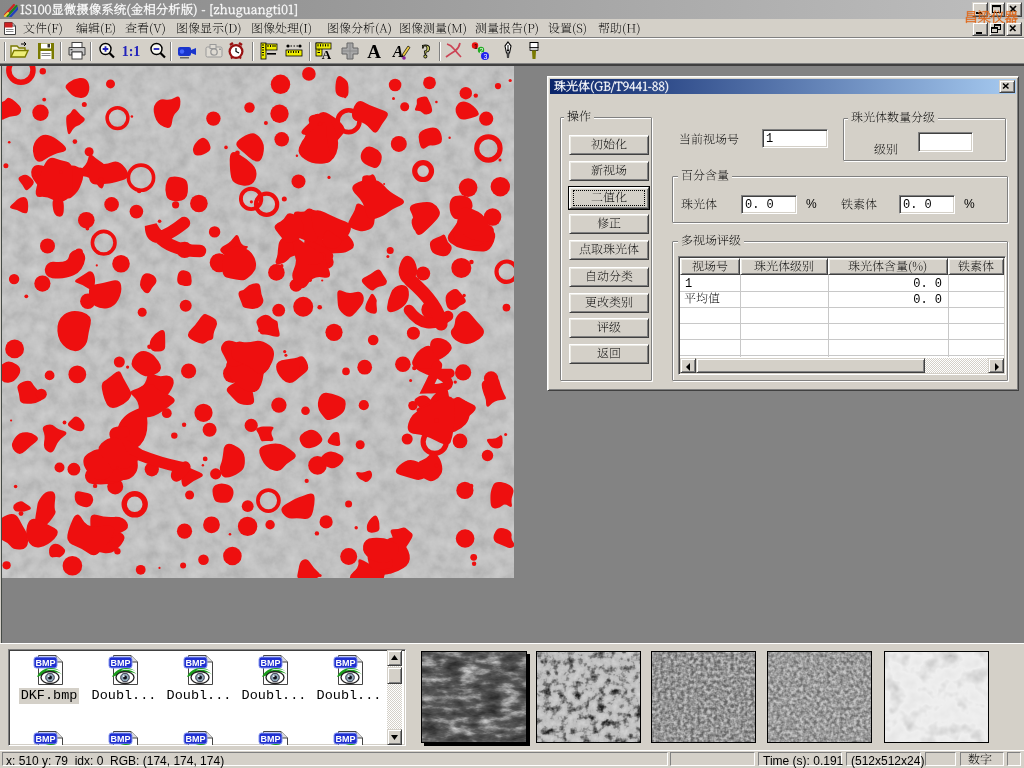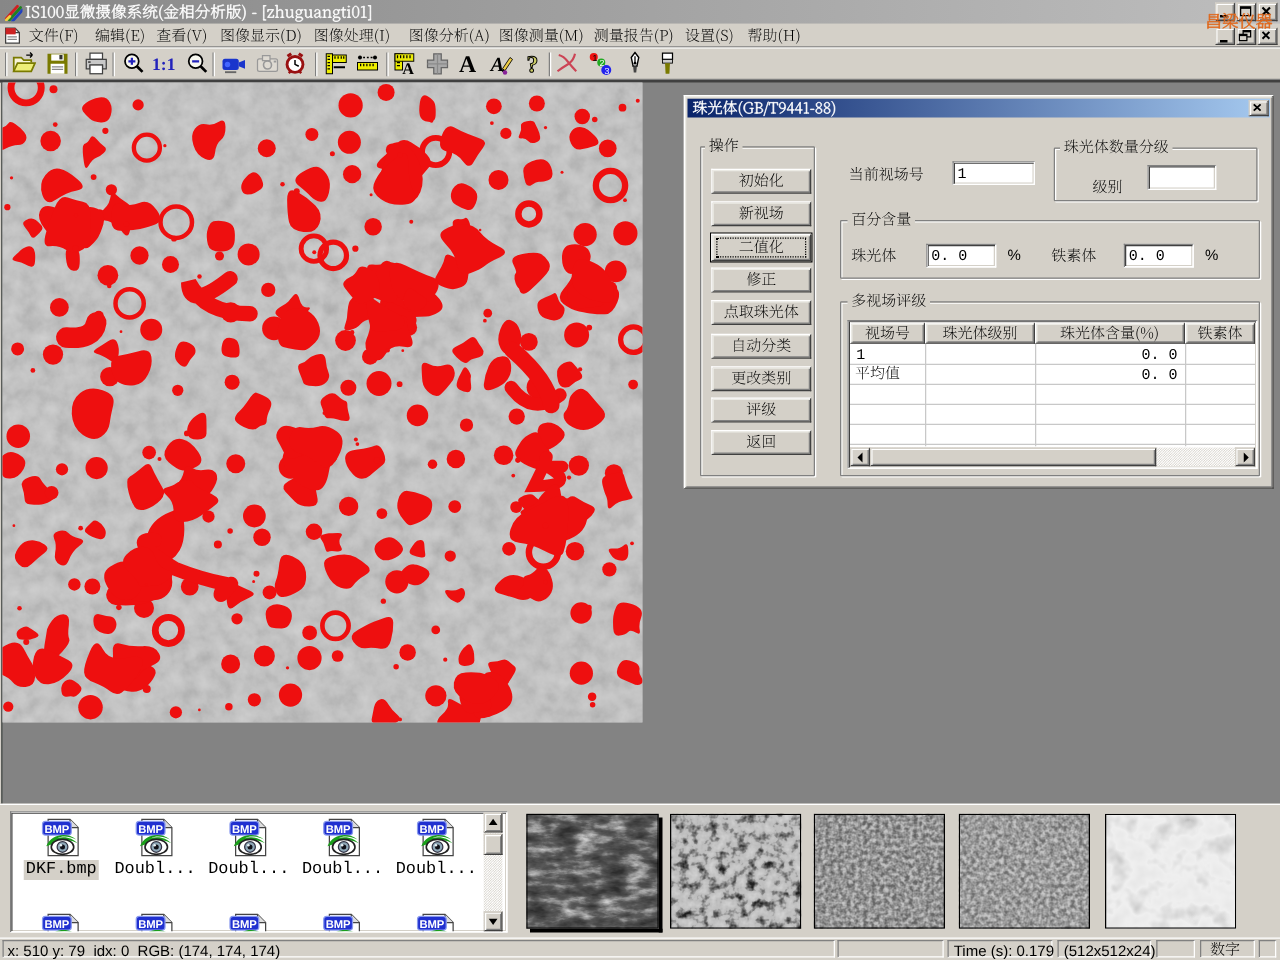--- a/index.html
+++ b/index.html
@@ -923,16 +923,16 @@
   </svg>
 <div class="abs" style="left:0;top:750px;width:1024px;height:18px;background:#d4d0c8;border-top:1px solid #fff"></div>
 <div class="abs" style="left:2px;top:752px;width:666px;height:14px;border:1px solid;border-color:#808080 #fff #fff #808080"></div>
 <div class="abs" style="left:670px;top:752px;width:85px;height:14px;border:1px solid;border-color:#808080 #fff #fff #808080"></div>
 <div class="abs" style="left:758px;top:752px;width:84px;height:14px;border:1px solid;border-color:#808080 #fff #fff #808080"></div>
 <div class="abs" style="left:846px;top:752px;width:75px;height:14px;border:1px solid;border-color:#808080 #fff #fff #808080"></div>
 <div class="abs" style="left:925px;top:752px;width:31px;height:14px;border:1px solid;border-color:#808080 #fff #fff #808080"></div>
 <div class="abs" style="left:960px;top:752px;width:44px;height:14px;border:1px solid;border-color:#808080 #fff #fff #808080"></div>
 <div class="abs" style="left:1007px;top:752px;width:14px;height:14px;border:1px solid;border-color:#808080 #fff #fff #808080"></div>
 <div class="abs" style="left:6px;top:754px;font-size:12px;color:#000">x: 510 y: 79&nbsp; idx: 0&nbsp; RGB: (174, 174, 174)</div>
-<div class="abs" style="left:763px;top:754px;font-size:12px;color:#000">Time (s): 0.179</div>
+<div class="abs" style="left:763px;top:754px;font-size:12px;color:#000">Time (s): 0.191</div>
 <div class="abs" style="left:851px;top:754px;font-size:12px;color:#000">(512x512x24)</div>
 <svg style="position:absolute;left:968px;top:753px;overflow:visible" width="26" height="17">
     <path transform="translate(0,10.6)" d="M5.4 -3.5V-3.2H0.6L0.5 -3.5ZM5 -3.5 5.4 -3.9 6 -3.3Q5.9 -3.1 5.6 -3.1Q5.2 -2.1 4.6 -1.3Q4.1 -0.5 3.1 0Q2.2 0.6 0.8 0.9L0.7 0.7Q2.7 0.1 3.7 -0.9Q4.7 -1.9 5.1 -3.5ZM1.4 -1.9Q2.3 -1.8 3 -1.6Q3.7 -1.4 4.1 -1.2Q4.6 -1 4.9 -0.8Q5.2 -0.6 5.3 -0.4Q5.4 -0.2 5.4 -0.1Q5.4 0 5.3 0.1Q5.2 0.1 5.1 0.1Q4.8 -0.2 4.4 -0.5Q3.9 -0.8 3.4 -1Q2.8 -1.2 2.3 -1.4Q1.8 -1.6 1.3 -1.7ZM1.3 -1.7Q1.5 -1.9 1.7 -2.3Q2 -2.7 2.2 -3.2Q2.5 -3.6 2.7 -4Q2.9 -4.5 3 -4.7L3.9 -4.4Q3.9 -4.3 3.8 -4.2Q3.6 -4.2 3.3 -4.2L3.5 -4.4Q3.3 -4 3.1 -3.6Q2.8 -3.1 2.5 -2.6Q2.2 -2.1 1.9 -1.7ZM10.7 -7.9Q10.7 -7.9 10.8 -7.8Q10.9 -7.8 11 -7.6Q11.2 -7.5 11.3 -7.4Q11.5 -7.3 11.6 -7.1Q11.6 -6.9 11.3 -6.9H7.2V-7.3H10.2ZM8.6 -9.7Q8.6 -9.6 8.5 -9.6Q8.4 -9.5 8.1 -9.5Q7.8 -8 7.3 -6.6Q6.7 -5.2 6 -4.2L5.8 -4.3Q6.2 -5 6.6 -6Q6.9 -6.9 7.1 -7.9Q7.4 -8.9 7.6 -10ZM10.5 -7.3Q10.3 -5.8 10 -4.6Q9.7 -3.3 9.1 -2.4Q8.5 -1.4 7.5 -0.6Q6.6 0.2 5.2 0.9L5.1 0.7Q6.3 0 7.2 -0.8Q8.1 -1.6 8.6 -2.6Q9.2 -3.6 9.4 -4.7Q9.7 -5.9 9.8 -7.3ZM7.1 -7Q7.4 -5.5 7.9 -4Q8.4 -2.6 9.3 -1.5Q10.2 -0.3 11.6 0.4L11.6 0.5Q11.4 0.5 11.3 0.6Q11.1 0.7 11 0.9Q9.7 0 8.9 -1.1Q8.1 -2.3 7.7 -3.7Q7.2 -5.1 6.9 -6.7ZM6 -9.3Q5.9 -9.2 5.8 -9.1Q5.7 -9.1 5.5 -9.1Q5.3 -8.7 5 -8.4Q4.7 -8 4.4 -7.7L4.2 -7.8Q4.4 -8.2 4.6 -8.7Q4.9 -9.2 5.1 -9.6ZM1.3 -9.5Q1.7 -9.3 2 -9.1Q2.3 -8.8 2.4 -8.6Q2.5 -8.4 2.5 -8.2Q2.5 -8 2.5 -7.9Q2.4 -7.8 2.3 -7.8Q2.2 -7.8 2 -7.9Q2 -8.3 1.7 -8.7Q1.4 -9.1 1.1 -9.4ZM3.6 -7Q4.3 -6.8 4.7 -6.5Q5.1 -6.3 5.4 -6Q5.6 -5.7 5.7 -5.5Q5.8 -5.3 5.8 -5.2Q5.7 -5 5.6 -5Q5.5 -4.9 5.3 -5Q5.2 -5.3 4.9 -5.7Q4.6 -6 4.2 -6.3Q3.8 -6.7 3.5 -6.9ZM3.7 -7.4Q3.2 -6.5 2.4 -5.7Q1.6 -5 0.6 -4.5L0.5 -4.7Q1.3 -5.2 2 -6Q2.6 -6.7 3 -7.5H3.7ZM4.1 -9.9Q4.1 -9.8 4 -9.7Q3.9 -9.6 3.7 -9.6V-4.9Q3.7 -4.9 3.6 -4.8Q3.6 -4.8 3.5 -4.7Q3.4 -4.7 3.3 -4.7H3.2V-10ZM5.7 -8.1Q5.7 -8.1 5.8 -8Q6 -7.9 6.2 -7.7Q6.4 -7.5 6.6 -7.4Q6.5 -7.2 6.3 -7.2H0.7L0.6 -7.5H5.2Z M22.2 -8.2 22.6 -8.6 23.5 -7.8Q23.4 -7.8 23.3 -7.8Q23.2 -7.7 23 -7.7Q22.8 -7.4 22.4 -7Q22 -6.6 21.7 -6.3L21.5 -6.4Q21.6 -6.7 21.8 -7Q22 -7.3 22.1 -7.6Q22.2 -7.9 22.3 -8.2ZM14 -8.8Q14.2 -8.1 14.1 -7.6Q14.1 -7.2 13.9 -6.8Q13.7 -6.5 13.5 -6.4Q13.3 -6.3 13.2 -6.2Q13 -6.2 12.9 -6.2Q12.8 -6.2 12.7 -6.3Q12.6 -6.5 12.7 -6.6Q12.8 -6.8 12.9 -6.9Q13.2 -7 13.4 -7.3Q13.6 -7.6 13.7 -7.9Q13.8 -8.3 13.8 -8.7ZM22.5 -8.2V-7.8H13.9V-8.2ZM17.4 -10Q17.9 -9.9 18.1 -9.6Q18.4 -9.4 18.6 -9.2Q18.7 -9 18.7 -8.8Q18.8 -8.6 18.7 -8.5Q18.6 -8.4 18.5 -8.3Q18.4 -8.3 18.2 -8.4Q18.1 -8.8 17.8 -9.2Q17.5 -9.7 17.2 -9.9ZM20.1 -6.4 20.5 -6.9 21.3 -6.1Q21.3 -6.1 21.2 -6.1Q21 -6 20.9 -6Q20.3 -5.7 19.6 -5.3Q18.9 -4.9 18.2 -4.6H18Q18.4 -4.9 18.9 -5.2Q19.3 -5.5 19.6 -5.8Q20 -6.2 20.2 -6.4ZM18.7 -4.8Q18.6 -4.6 18.3 -4.5V-0.1Q18.3 0.2 18.2 0.4Q18.1 0.6 17.9 0.7Q17.7 0.8 17.1 0.9Q17.1 0.7 17.1 0.6Q17 0.5 16.9 0.5Q16.7 0.4 16.4 0.3Q16.2 0.3 15.7 0.3V0Q15.7 0 15.9 0.1Q16.2 0.1 16.5 0.1Q16.8 0.1 17 0.1Q17.3 0.2 17.4 0.2Q17.6 0.2 17.7 0.1Q17.7 0 17.7 -0.1V-4.9ZM22.4 -4.1Q22.4 -4.1 22.5 -4Q22.6 -3.9 22.8 -3.8Q22.9 -3.7 23.1 -3.5Q23.2 -3.4 23.4 -3.3Q23.4 -3.1 23.1 -3.1H12.7L12.6 -3.4H21.9ZM20.6 -6.4V-6.1H14.7L14.6 -6.4Z" fill="#000"></path>
   </svg>
 </body></html>

